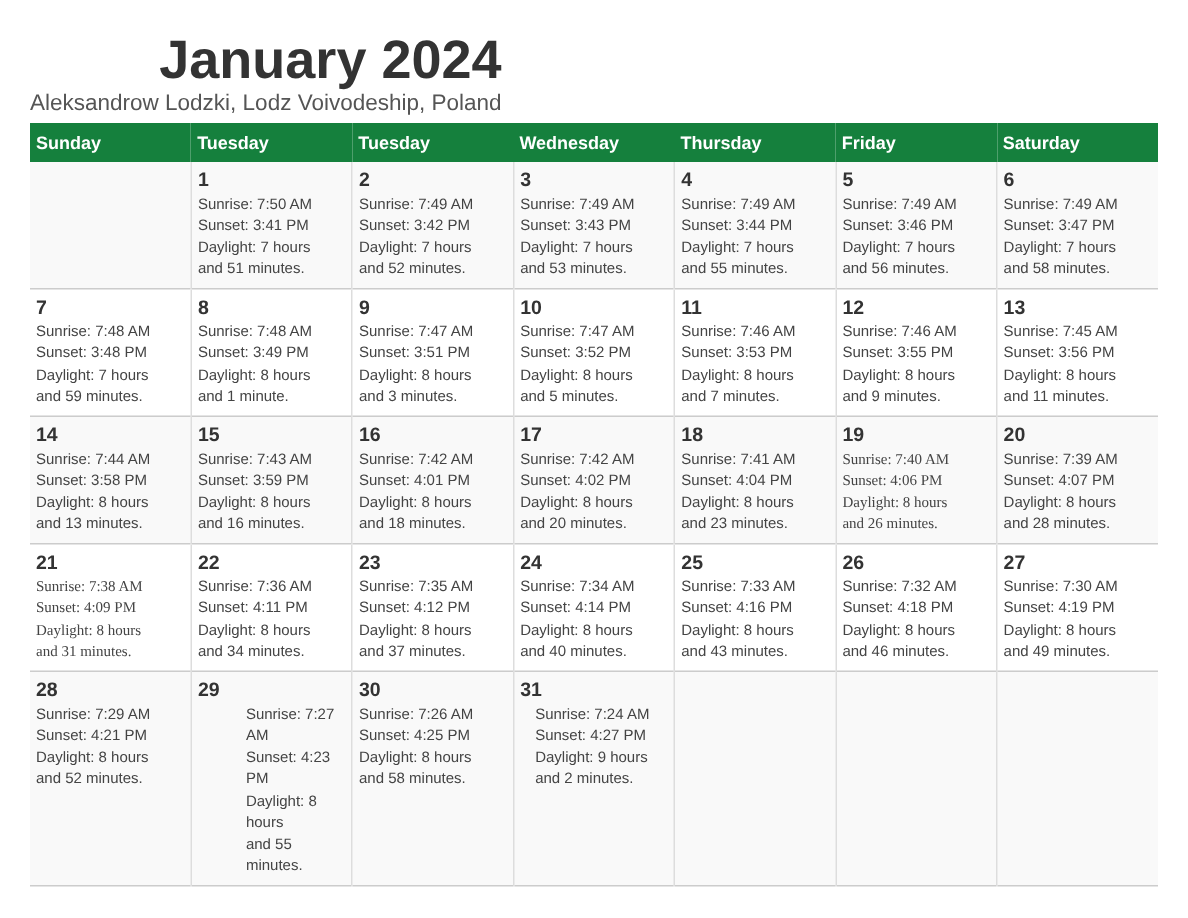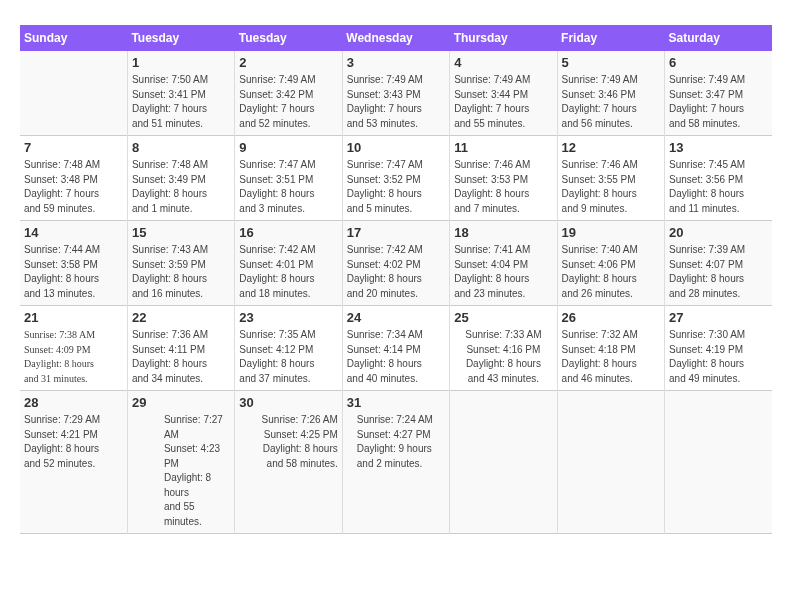--- a/index.html
+++ b/index.html
@@ -43,21 +43,21 @@
     .cal-subtitle {
       font-size: 15px;
       color: #555;
     }
     table {
       width: 100%;
       border-collapse: collapse;
       font-size: 10.5px;
     }
     thead th {
-      background: #8b5cf6;
+      background: #15803d;
       color: #fff;
       padding: 6px 4px;
       text-align: left;
       font-size: 12px;
       font-weight: bold;
     }
     tbody tr {
       border-bottom: 1px solid #ccc;
     }
     tbody td {
@@ -80,20 +80,24 @@
       font-size: 10px;
       line-height: 1.45;
     }
     tbody tr:nth-child(odd) { background: #f9f9f9; }
     tbody tr:nth-child(even) { background: #fff; }
   </style>
 </head>
 <body>
 
 <div class="header-logo">
+  <div class="title-block">
+    <div class="cal-title">January 2024</div>
+    <div class="cal-subtitle">Aleksandrow Lodzki, Lodz Voivodeship, Poland</div>
+  </div>
 </div>
 
 <table>
   <thead>
     <tr>
     <th>Sunday</th>
         <th>Tuesday</th>
         <th>Tuesday</th>
         <th>Wednesday</th>
         <th>Thursday</th>
@@ -229,21 +233,21 @@
         </td>
         <td>
           <span class="day-num">18</span>
           <div class="day-info" style="white-space: pre-line;">Sunrise: 7:41 AM
 Sunset: 4:04 PM
 Daylight: 8 hours
 and 23 minutes.</div>
         </td>
         <td>
           <span class="day-num">19</span>
-          <div class="day-info" style="white-space: pre-line;">Sunrise: 7:40 AM
+          <div class="day-info" style="white-space: pre-line; font-family: Liberation Serif, serif;">Sunrise: 7:40 AM
 Sunset: 4:06 PM
 Daylight: 8 hours
 and 26 minutes.</div>
         </td>
         <td>
           <span class="day-num">20</span>
           <div class="day-info" style="white-space: pre-line;">Sunrise: 7:39 AM
 Sunset: 4:07 PM
 Daylight: 8 hours
 and 28 minutes.</div>
@@ -273,21 +277,21 @@
         </td>
         <td>
           <span class="day-num">24</span>
           <div class="day-info" style="white-space: pre-line;">Sunrise: 7:34 AM
 Sunset: 4:14 PM
 Daylight: 8 hours
 and 40 minutes.</div>
         </td>
         <td>
           <span class="day-num">25</span>
-          <div class="day-info" style="white-space: pre-line; text-align: center;">Sunrise: 7:33 AM
+          <div class="day-info" style="white-space: pre-line;">Sunrise: 7:33 AM
 Sunset: 4:16 PM
 Daylight: 8 hours
 and 43 minutes.</div>
         </td>
         <td>
           <span class="day-num">26</span>
           <div class="day-info" style="white-space: pre-line;">Sunrise: 7:32 AM
 Sunset: 4:18 PM
 Daylight: 8 hours
 and 46 minutes.</div>
@@ -310,21 +314,21 @@
         </td>
         <td>
           <span class="day-num">29</span>
           <div class="day-info" style="white-space: pre-line; margin-left: 32px;">Sunrise: 7:27 AM
 Sunset: 4:23 PM
 Daylight: 8 hours
 and 55 minutes.</div>
         </td>
         <td>
           <span class="day-num">30</span>
-          <div class="day-info" style="white-space: pre-line; text-align: right;">Sunrise: 7:26 AM
+          <div class="day-info" style="white-space: pre-line;">Sunrise: 7:26 AM
 Sunset: 4:25 PM
 Daylight: 8 hours
 and 58 minutes.</div>
         </td>
         <td>
           <span class="day-num">31</span>
           <div class="day-info" style="white-space: pre-line; margin-left: 10px;">Sunrise: 7:24 AM
 Sunset: 4:27 PM
 Daylight: 9 hours
 and 2 minutes.</div>

